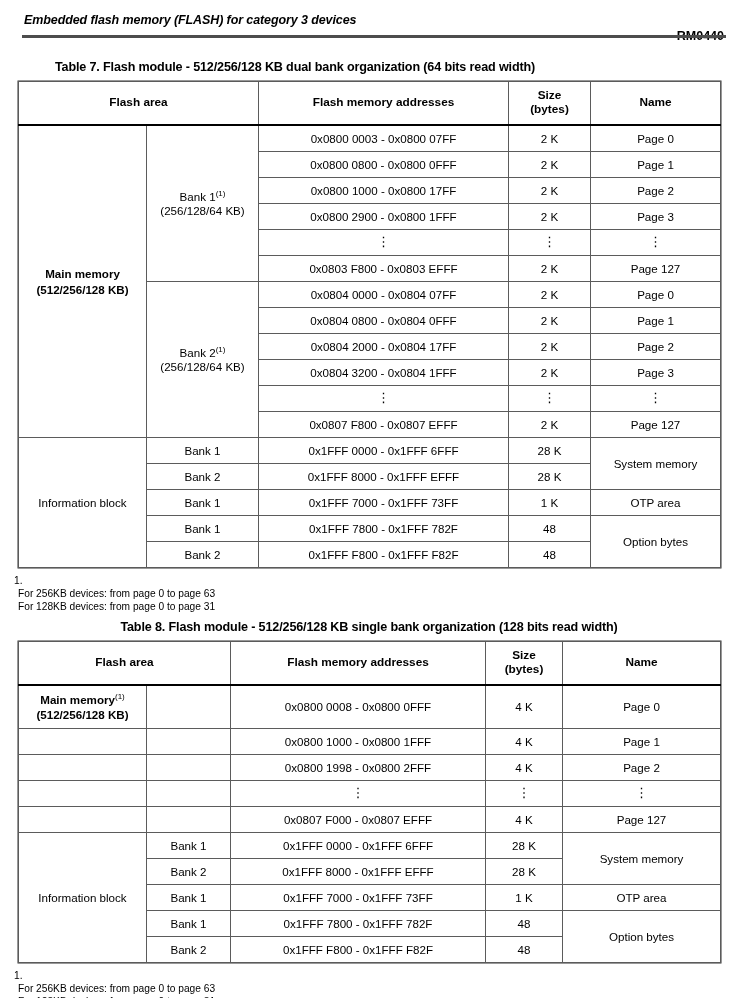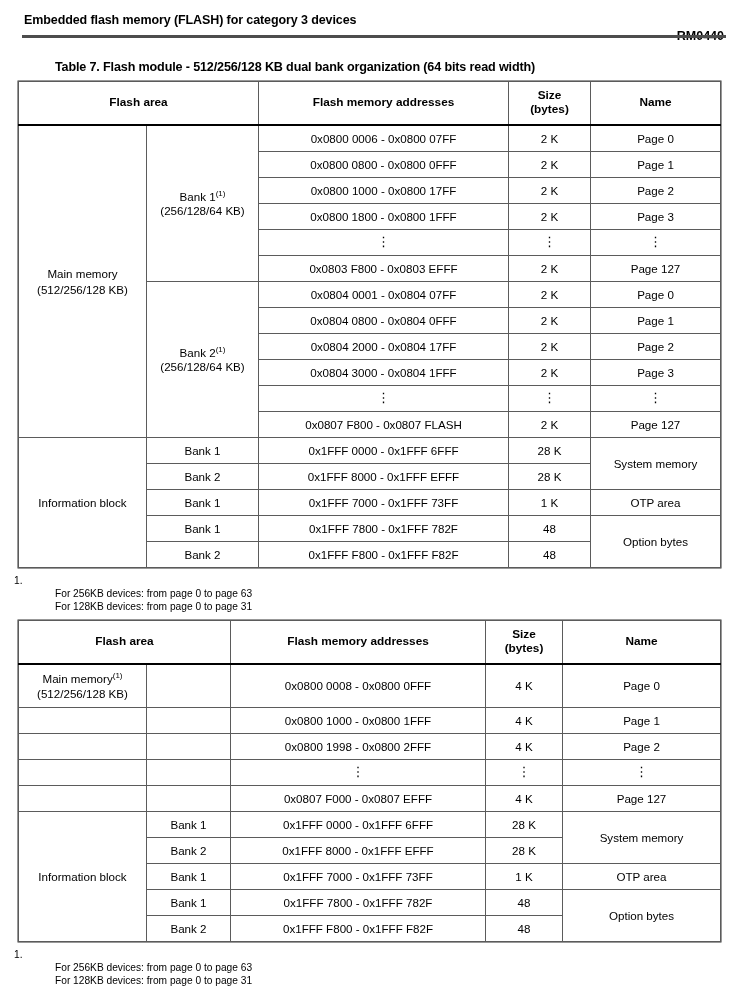--- a/index.html
+++ b/index.html
@@ -24,20 +24,21 @@
     right: 20px;
     height: 26px;
   }
   .page-header .hdr-title {
     position: absolute;
     left: 0;
     top: 0;
     font-size: 12.5px;
     font-weight: bold;
     letter-spacing: -0.1px;
+    font-style: italic;
   }
   .page-header .hdr-doc {
     position: absolute;
     right: 0;
     top: 16px;
     font-size: 12.5px;
     font-weight: bold;
   }
   .header-rule {
     position: absolute;
@@ -97,21 +98,21 @@
     vertical-align: super;
     line-height: 0;
   }
   .vdots {
     font-size: 13px;
     letter-spacing: 0;
     line-height: 1;
     display: inline-block;
     transform: translateY(-1px);
   }
-  .two-line { line-height: 1.3; }
+  .two-line { line-height: 1.3; font-weight: bold; }
 
   
   table.flash-table { box-shadow: 0 0 0 0.5px #333; }
 
   
   .footnote {
     margin-top: 6px;
     font-size: 10.2px;
     line-height: 1.28;
     color: #000;
@@ -121,21 +122,21 @@
   .footnote .fn-num {
     position: absolute;
     left: -4px;
     top: 0;
     width: 26px;
     text-align: left;
   }
   .footnote .fn-body {
     margin-left: 26px;
   }
-  .footnote .fn-line { display: block; white-space: nowrap; margin-left: 37px; }
+  .footnote .fn-line { display: block; white-space: nowrap; }
 </style>
 </head>
 <body>
 
 <div class="page-header">
   <div class="hdr-title">Embedded flash memory (FLASH) for category 3 devices</div>
   <div class="hdr-doc">RM0440</div>
 </div>
 <div class="header-rule"></div>
 
@@ -166,81 +167,81 @@
 
       <tr>
         <td rowspan="12">
           <span class="two-line">Main memory</span><br>
           <span class="two-line">(512/256/128 KB)</span>
         </td>
         <td rowspan="6">
           <span>Bank 1</span><span class="sup">(1)</span><br>
           <span>(256/128/64 KB)</span>
         </td>
-        <td>0x0800 0006 - 0x0800 07FF</td>
+        <td>0x0800 0003 - 0x0800 07FF</td>
         <td>2 K</td>
         <td>Page 0</td>
       </tr>
       <tr>
         <td>0x0800 0800 - 0x0800 0FFF</td>
         <td>2 K</td>
         <td>Page 1</td>
       </tr>
       <tr>
         <td>0x0800 1000 - 0x0800 17FF</td>
         <td>2  K</td>
         <td>Page 2</td>
       </tr>
       <tr>
-        <td>0x0800 1800 - 0x0800 1FFF</td>
+        <td>0x0800 2900 - 0x0800 1FFF</td>
         <td>2 K</td>
         <td>Page 3</td>
       </tr>
       <tr>
         <td><span class="vdots">⋮</span></td>
         <td><span class="vdots">⋮</span></td>
         <td><span class="vdots">⋮</span></td>
       </tr>
       <tr>
         <td>0x0803 F800 - 0x0803 EFFF</td>
         <td>2 K</td>
         <td>Page 127</td>
       </tr>
 
       <tr>
         <td rowspan="6">
           <span>Bank 2</span><span class="sup">(1)</span><br>
           <span>(256/128/64 KB)</span>
         </td>
-        <td>0x0804 0001 - 0x0804 07FF</td>
+        <td>0x0804 0000 - 0x0804 07FF</td>
         <td>2 K</td>
         <td>Page 0</td>
       </tr>
       <tr>
         <td>0x0804 0800 - 0x0804 0FFF</td>
         <td>2  K</td>
         <td>Page 1</td>
       </tr>
       <tr>
         <td>0x0804 2000 - 0x0804 17FF</td>
         <td>2 K</td>
         <td>Page 2</td>
       </tr>
       <tr>
-        <td>0x0804 3000 - 0x0804 1FFF</td>
+        <td>0x0804 3200 - 0x0804 1FFF</td>
         <td>2 K</td>
         <td>Page 3</td>
       </tr>
       <tr>
         <td><span class="vdots">⋮</span></td>
         <td><span class="vdots">⋮</span></td>
         <td><span class="vdots">⋮</span></td>
       </tr>
       <tr>
-        <td>0x0807 F800 - 0x0807 FLASH</td>
+        <td>0x0807 F800 - 0x0807 EFFF</td>
         <td>2 K</td>
         <td>Page 127</td>
       </tr>
 
       <tr>
         <td rowspan="5">Information block</td>
         <td>Bank 1</td>
         <td>0x1FFF 0000 - 0x1FFF 6FFF</td>
         <td>28 K</td>
         <td rowspan="2">System memory</td>
@@ -274,20 +275,21 @@
     <span class="fn-num">1.</span>
     <span class="fn-body">
       <span class="fn-line">For 256KB devices: from page 0 to page 63</span>
       <span class="fn-line">For 128KB devices: from page 0 to page 31</span>
     </span>
   </div>
 </div>
 
 <div class="table-block" id="table8-block">
 
+  <div class="table-caption">Table 8. Flash module - 512/256/128 KB single bank organization (128 bits read width)</div>
 
   <table class="flash-table">
     <colgroup>
       <col style="width:128px">
       <col style="width:84px">
       <col style="width:255px">
       <col style="width:77px">
       <col style="width:158px">
     </colgroup>
     <thead>

